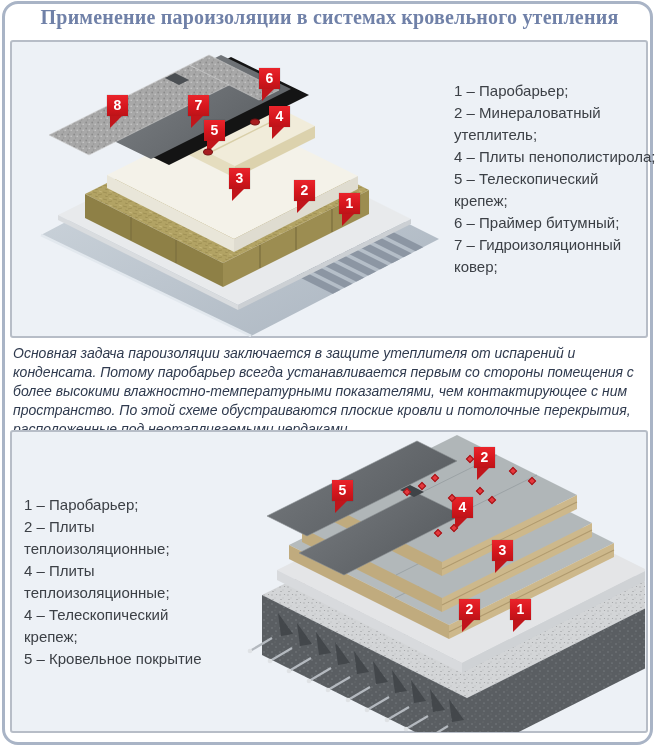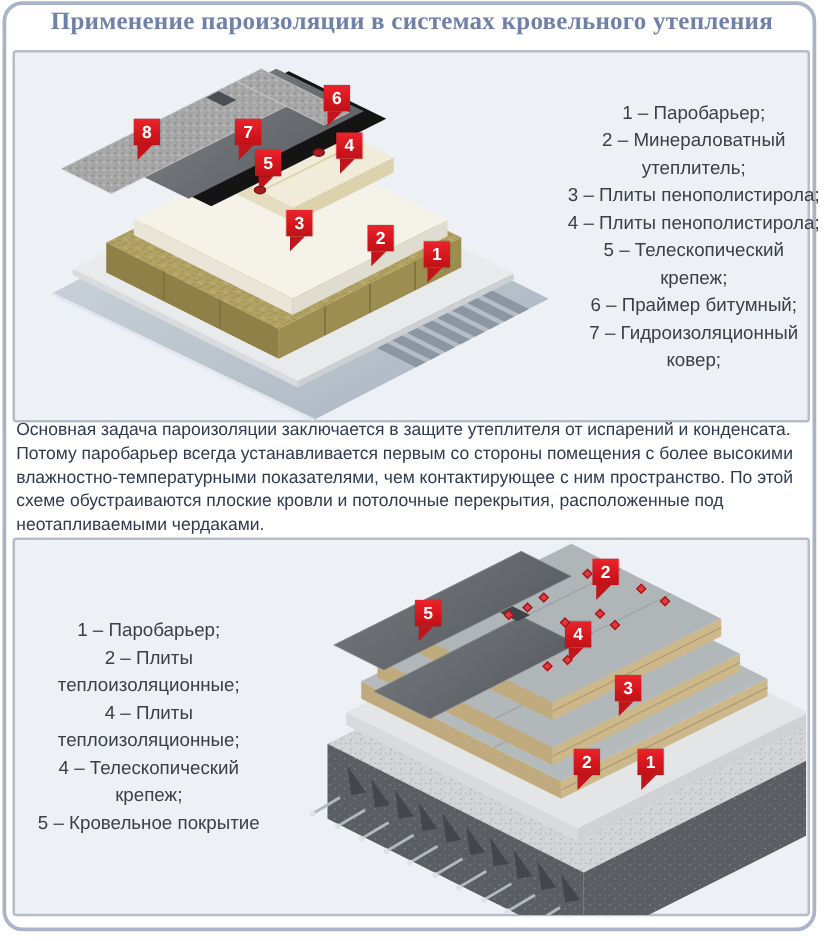--- a/index.html
+++ b/index.html
@@ -26,22 +26,22 @@
   .diagram { position:absolute; overflow:hidden; }
   #diagram1 { left:1px; top:1px; width:434px; height:294px; }
   #diagram2 { right:1px; top:1px; width:423px; height:299px; }
   .diagram svg { position:absolute; left:0; top:0; }
   .legend {
     position:absolute; font-size:15px; line-height:22px; color:var(--text-color);
   }
   #legend1 { left:442px; top:38px; width:202px; }
   #legend2 { left:12px; top:62px; width:190px; }
   .paragraph {
-    position:absolute; top:334px; left:13px; width:634px;
-    font-size:14px; line-height:19px; color:var(--paragraph-color);
+    position:absolute; top:344px; left:13px; width:634px;
+    font-size:14px; font-style:italic; line-height:19px; color:var(--paragraph-color);
   }
   .marker {
     position:absolute; width:21px; height:21px; background:var(--marker-red);
     background:linear-gradient(180deg, #ea242b 0%, var(--marker-red) 55%, #bd1318 100%);
     color:#ffffff; font-weight:bold; font-size:14px; text-align:center; line-height:21px;
     box-shadow:0 0 1px rgba(0,0,0,.35);
   }
   .marker::after {
     content:""; position:absolute; left:3px; top:21px; width:0; height:0;
     border-top:12px solid #c1151b; border-right:12px solid transparent;
@@ -49,21 +49,21 @@
   .dot1 {
     position:absolute; width:10px; height:7px; border-radius:50%;
     background:#a81d20; border:1px solid #741012; box-sizing:border-box;
     transform:translate(-50%,-50%);
   }
   .dot2 {
     position:absolute; width:6px; height:6px;
     background:#e5383d; border:1px solid #9e1418; box-sizing:border-box;
     transform:translate(-50%,-50%) rotate(45deg);
   }
-  .legend-item { margin:0;text-align:center; }
+  .legend-item { margin:0; }
 </style>
 </head>
 <body>
 
 <div class="frame"></div>
 
 <div class="page-title">Применение пароизоляции в системах кровельного утепления</div>
 
 <div class="panel" id="panel1">
   <div class="diagram" id="diagram1">
@@ -162,21 +162,20 @@
         <div class="marker" style="left: 216px; top: 125px;">3</div>
         <div class="marker" style="left: 281px; top: 137px;">2</div>
         <div class="marker" style="left: 326px; top: 150px;">1</div>
         <div class="dot1" style="left: 195px; top: 109px;"></div>
         <div class="dot1" style="left: 242px; top: 79px;"></div>
       </div>
   </div>
   <div class="legend" id="legend1">
       <div class="legend-item">1 – Паробарьер;</div>
       <div class="legend-item">2 – Минераловатный утеплитель;</div>
-      <div class="legend-item">3 – Плиты пенополистирола;</div>
       <div class="legend-item">4 – Плиты пенополистирола;</div>
       <div class="legend-item">5 – Телескопический крепеж;</div>
       <div class="legend-item">6 – Праймер битумный;</div>
       <div class="legend-item">7 – Гидроизоляционный ковер;</div>
     </div>
 </div>
 
 <div class="paragraph">Основная задача пароизоляции заключается в защите утеплителя от испарений и конденсата. Потому паробарьер всегда устанавливается первым со стороны помещения с более высокими влажностно-температурными показателями, чем контактирующее с ним пространство. По этой схеме обустраиваются плоские кровли и потолочные перекрытия, расположенные под неотапливаемыми чердаками.</div>
 
 <div class="panel" id="panel2">

